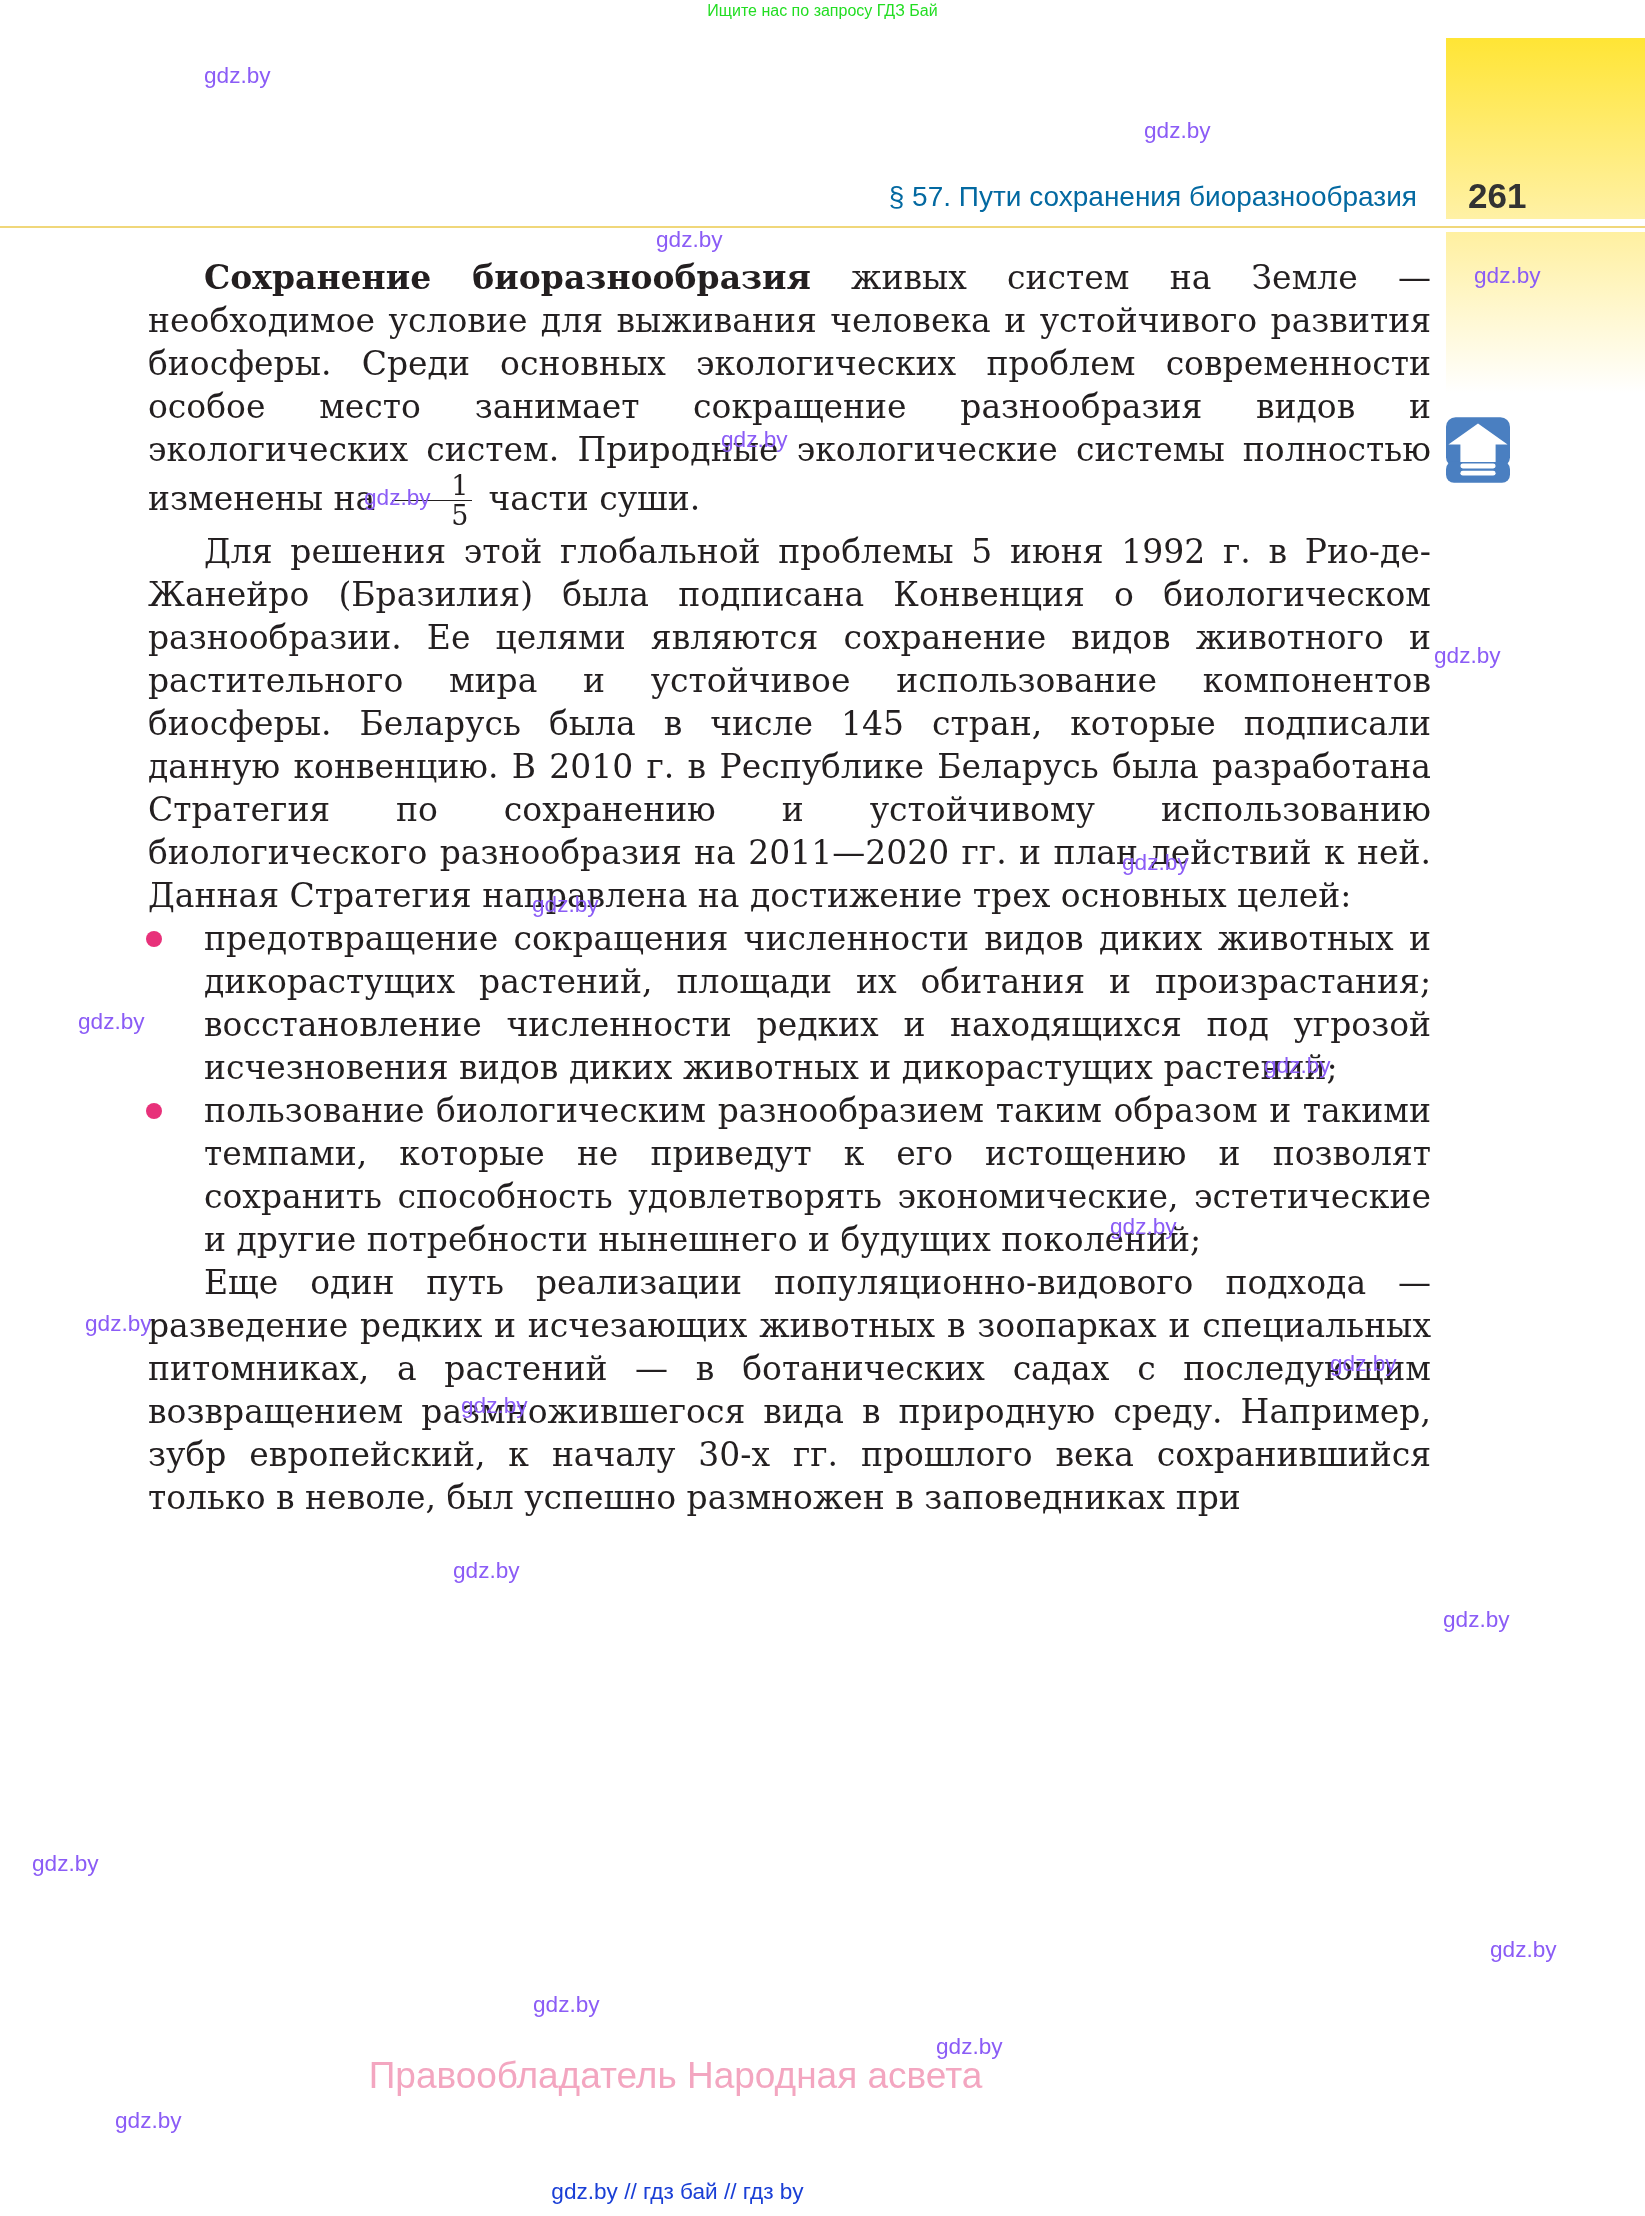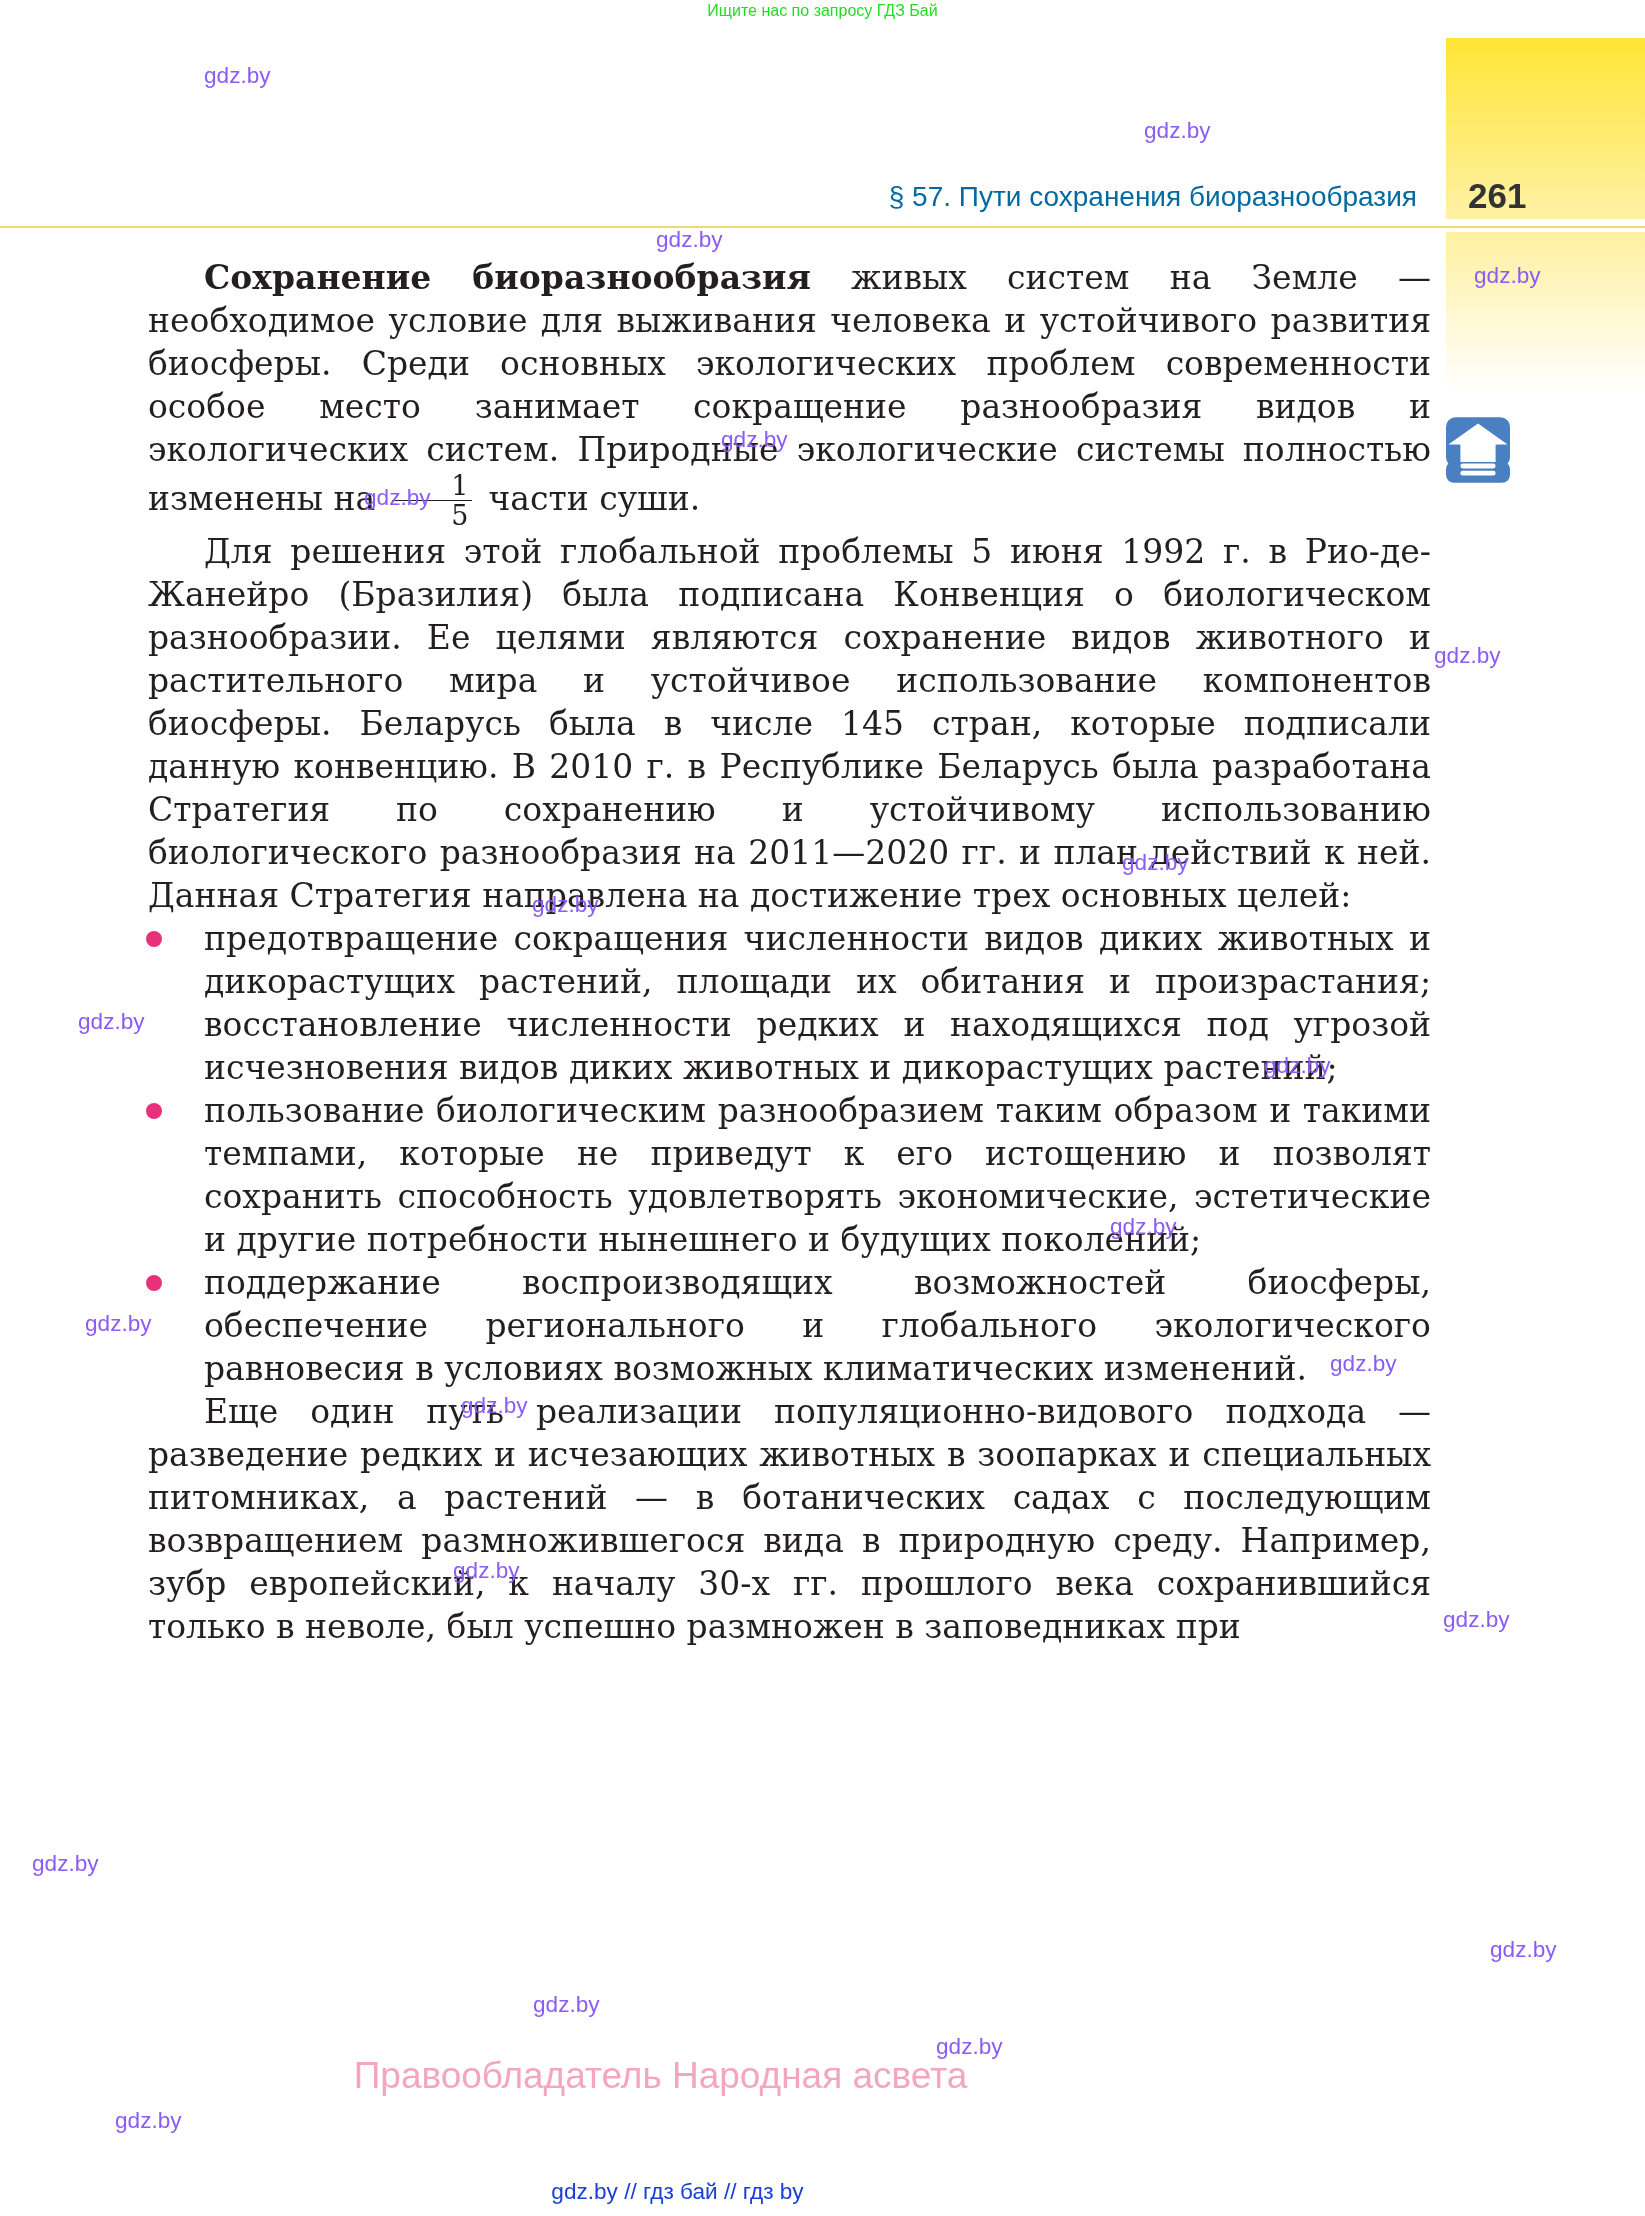--- a/index.html
+++ b/index.html
@@ -15,21 +15,21 @@
   .homeicon{left:1446px;top:417px;width:64px;height:66px;}
   .body{left:148px;top:256px;width:1283px;font-size:33px;line-height:43px;text-align:justify;}
   .body p{margin:0;text-indent:56px;}
   .body p.gap{margin-top:27px;}
   .body ul{list-style:none;margin:0;padding:0;}
   .body li{position:relative;padding-left:56px;margin-left:0px;}
   .body li .dot{position:absolute;left:-1.6px;top:13.7px;width:16px;height:16px;border-radius:50%;background:#e8317a;}
   .frac{display:inline-block;vertical-align:middle;text-align:center;font-size:27px;line-height:29px;margin:0 6.4px;}
   .frac .num{display:block;border-bottom:1.6px solid #231f20;padding:0 3.2px;}
   .frac .den{display:block;}
-  .copyright{left:0;width:1321px;top:2055px;text-align:center;font-family:"Liberation Sans",sans-serif;font-size:37px;color:#f3a6c0;}
+  .copyright{left:0;width:1321px;top:2055px;text-align:center;font-family:"Liberation Sans",sans-serif;font-size:37px;color:#f3a6c0;padding-left:15px;}
   .footer{left:0;width:1355px;top:2179px;text-align:center;font-family:"Liberation Sans",sans-serif;font-size:22.6px;color:#1a3fd6;}
   b{font-weight:bold;}
   i{font-style:italic;}
 </style>
 </head>
 <body>
 
 <div class="abs top-banner">Ищите нас по запросу ГДЗ Бай</div>
 
 <div class="abs ybox1"></div>
@@ -52,21 +52,20 @@
 <div class="abs body">
   <p>
     <b>Сохранение биоразнообразия</b><span> живых систем на Земле — необходимое условие для выживания человека и устойчивого развития биосферы. Среди основных экологических проблем современности особое место занимает сокращение разнообразия видов и экологических систем. Природные экологические системы полностью изменены на</span>
     <span class="frac"><span class="num">1</span><span class="den">5</span></span>
     <span>части суши.</span>
   </p>
   <p>Для решения этой глобальной проблемы 5 июня 1992 г. в Рио-де-Жанейро (Бразилия) была подписана Конвенция о биологическом разнообразии. Ее целями являются сохранение видов животного и растительного мира и устойчивое использование компонентов биосферы. Беларусь была в числе 145 стран, которые подписали данную конвенцию. В 2010 г. в Республике Беларусь была разработана Стратегия по сохранению и устойчивому использованию биологического разнообразия на 2011—2020 гг. и план действий к ней. Данная Стратегия направлена на достижение трех основных целей:</p>
   <ul>
     <li><span class="dot"></span><span>предотвращение сокращения численности видов диких животных и дикорастущих растений, площади их обитания и произрастания; восстановление численности редких и находящихся под угрозой исчезновения видов диких животных и дикорастущих растений;</span></li>
     <li><span class="dot"></span><span>пользование биологическим разнообразием таким образом и такими темпами, которые не приведут к его истощению и позволят сохранить способность удовлетворять экономические, эстетические и другие потребности нынешнего и будущих поколений;</span></li>
-    <li><span class="dot"></span><span>поддержание воспроизводящих возможностей биосферы, обеспечение регионального и глобального экологического равновесия в условиях возможных климатических изменений.</span></li>
   </ul>
   <p>Еще один путь реализации популяционно-видового подхода — разведение редких и исчезающих животных в зоопарках и специальных питомниках, а растений — в ботанических садах с последующим возвращением размножившегося вида в природную среду. Например, зубр европейский, к началу 30-х гг. прошлого века сохранившийся только в неволе, был успешно размножен в заповедниках при</p>
 </div>
 
 <div id="wm-layer">
     <div class="abs wm" style="left: 204px; top: 63px;">gdz.by</div>
     <div class="abs wm" style="left: 1144px; top: 118px;">gdz.by</div>
     <div class="abs wm" style="left: 656px; top: 227px;">gdz.by</div>
     <div class="abs wm" style="left: 1474px; top: 263px;">gdz.by</div>
     <div class="abs wm" style="left: 721px; top: 427px;">gdz.by</div>

